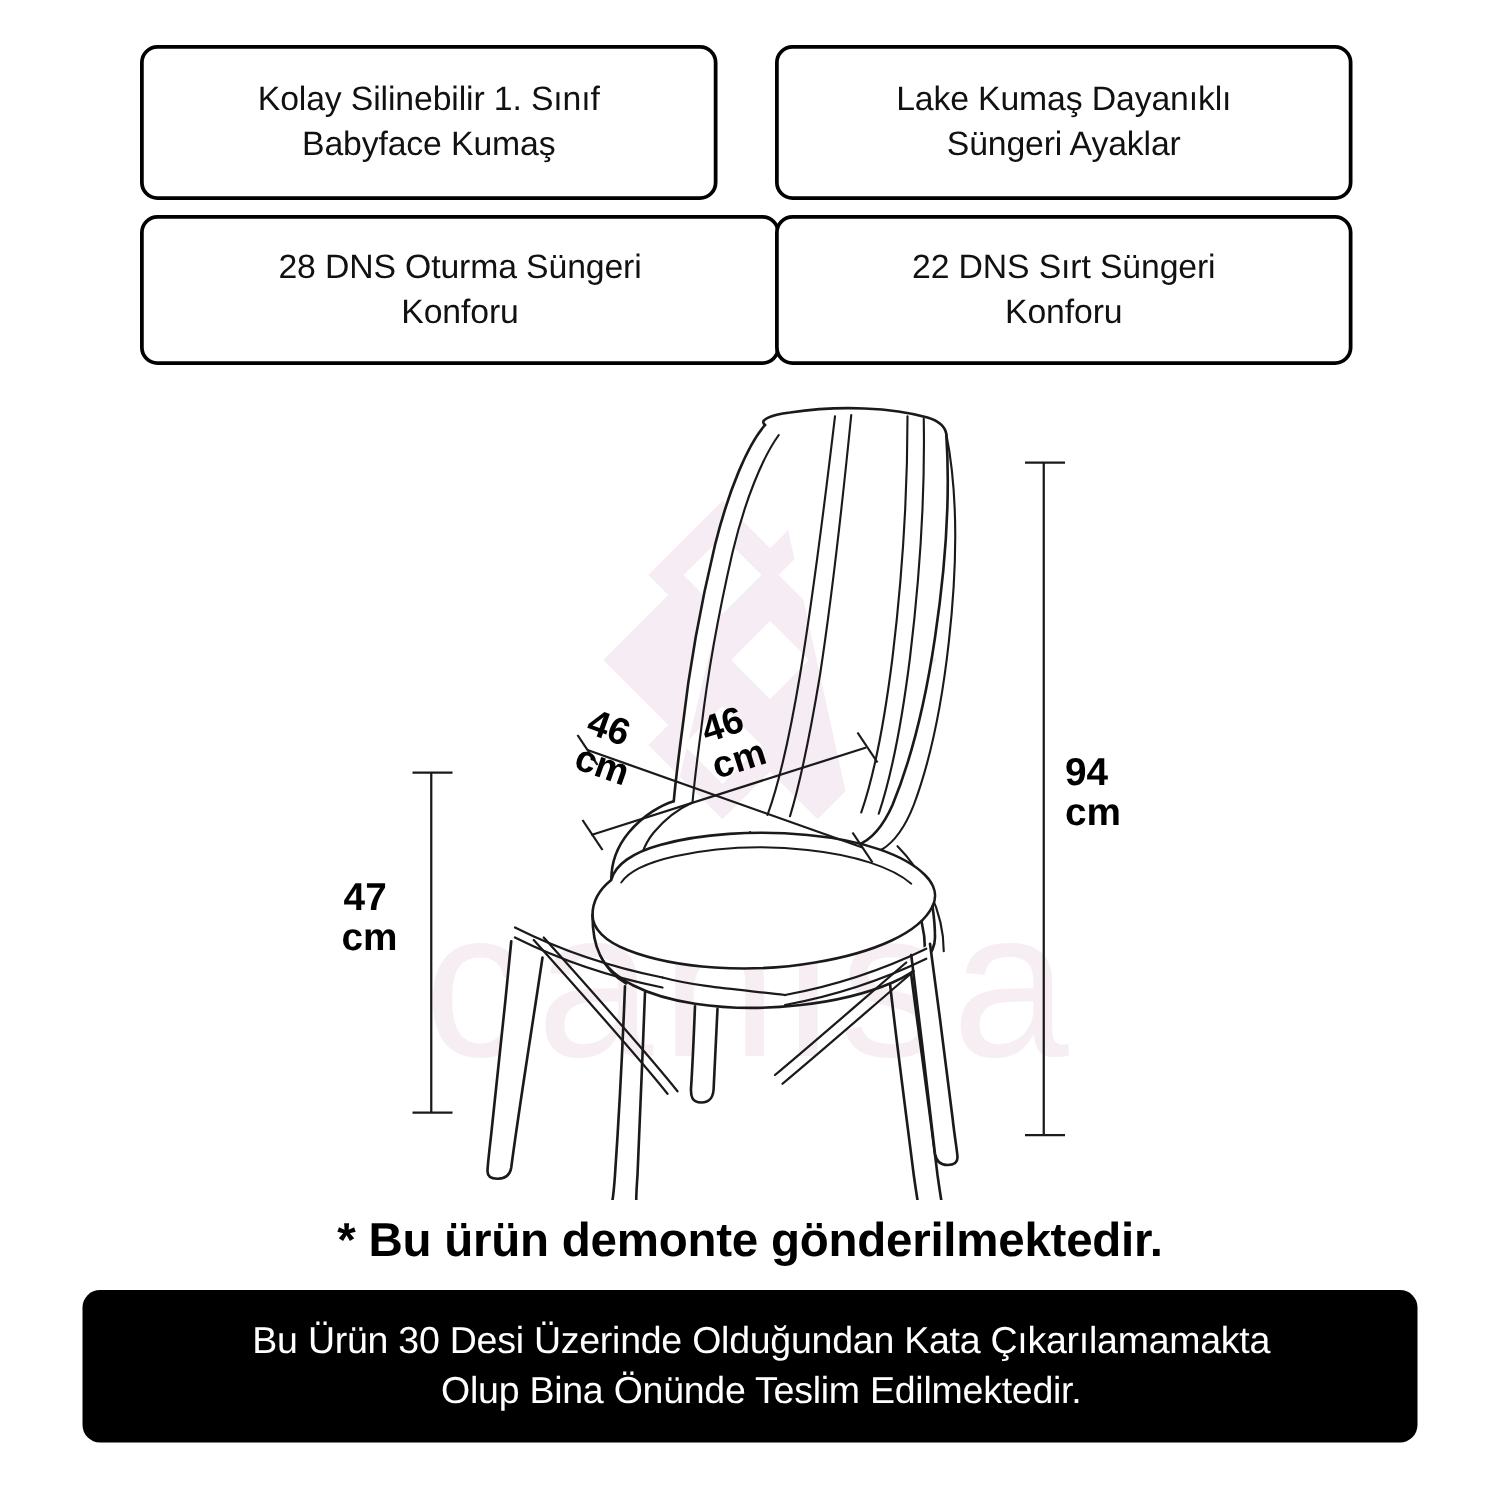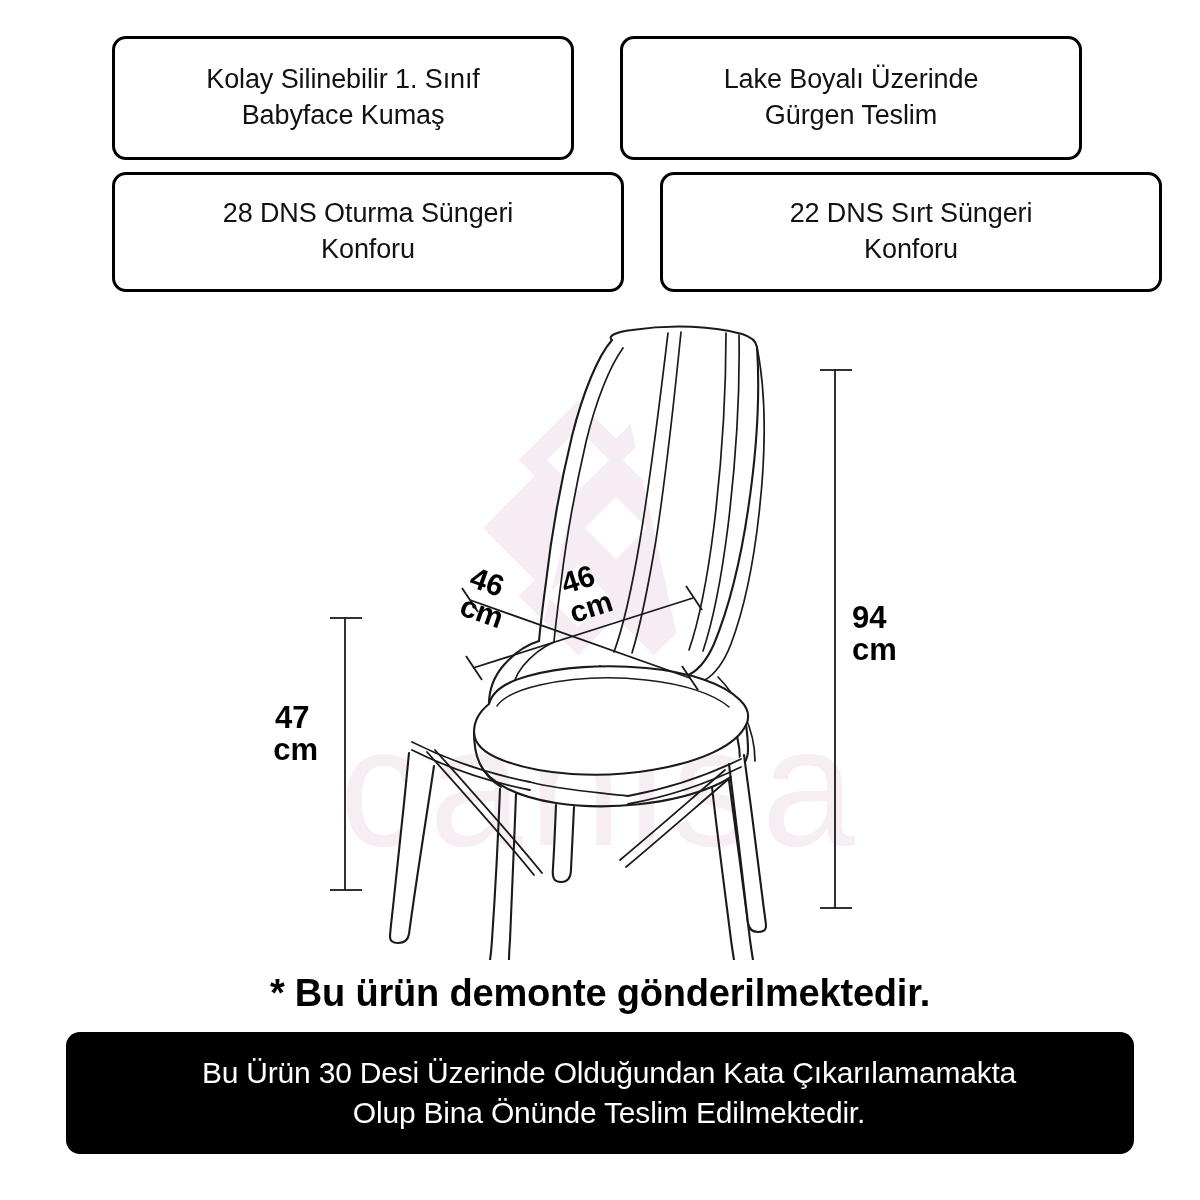--- a/index.html
+++ b/index.html
@@ -39,21 +39,21 @@
   .feature-box .feature-text {
     font-size: 27px;
     line-height: 1.33;
     color: #111111;
     font-weight: 400;
     letter-spacing: -0.1px;
   }
   #feature-box-0 { left: 112px;  top: 36px;  width: 462px; height: 124px; }
   #feature-box-1 { left: 620px;  top: 36px;  width: 462px; height: 124px; }
   #feature-box-2 { left: 112px;  top: 172px; width: 512px; height: 120px; }
-  #feature-box-3 { left: 620px;  top: 172px; width: 502px; height: 120px; margin-left: 40px; }
+  #feature-box-3 { left: 620px;  top: 172px; width: 462px; height: 120px; }
 
   
   #diagram {
     position: absolute;
     left: 0;
     top: 300px;
     width: 1200px;
     height: 660px;
   }
   #diagram-svg {
@@ -110,22 +110,22 @@
 
   <div class="feature-box" id="feature-box-0">
     <div class="feature-text">
       <span>Kolay Silinebilir 1. Sınıf</span><br>
       <span>Babyface Kumaş</span>
     </div>
   </div>
 
   <div class="feature-box" id="feature-box-1">
     <div class="feature-text">
-      <span>Lake Boyalı Üzerinde</span><br>
-      <span>Gürgen Teslim</span>
+      <span>Lake Kumaş Dayanıklı</span><br>
+      <span>Süngeri Ayaklar</span>
     </div>
   </div>
 
   <div class="feature-box" id="feature-box-2">
     <div class="feature-text">
       <span>28 DNS Oturma Süngeri</span><br>
       <span>Konforu</span>
     </div>
   </div>
 

